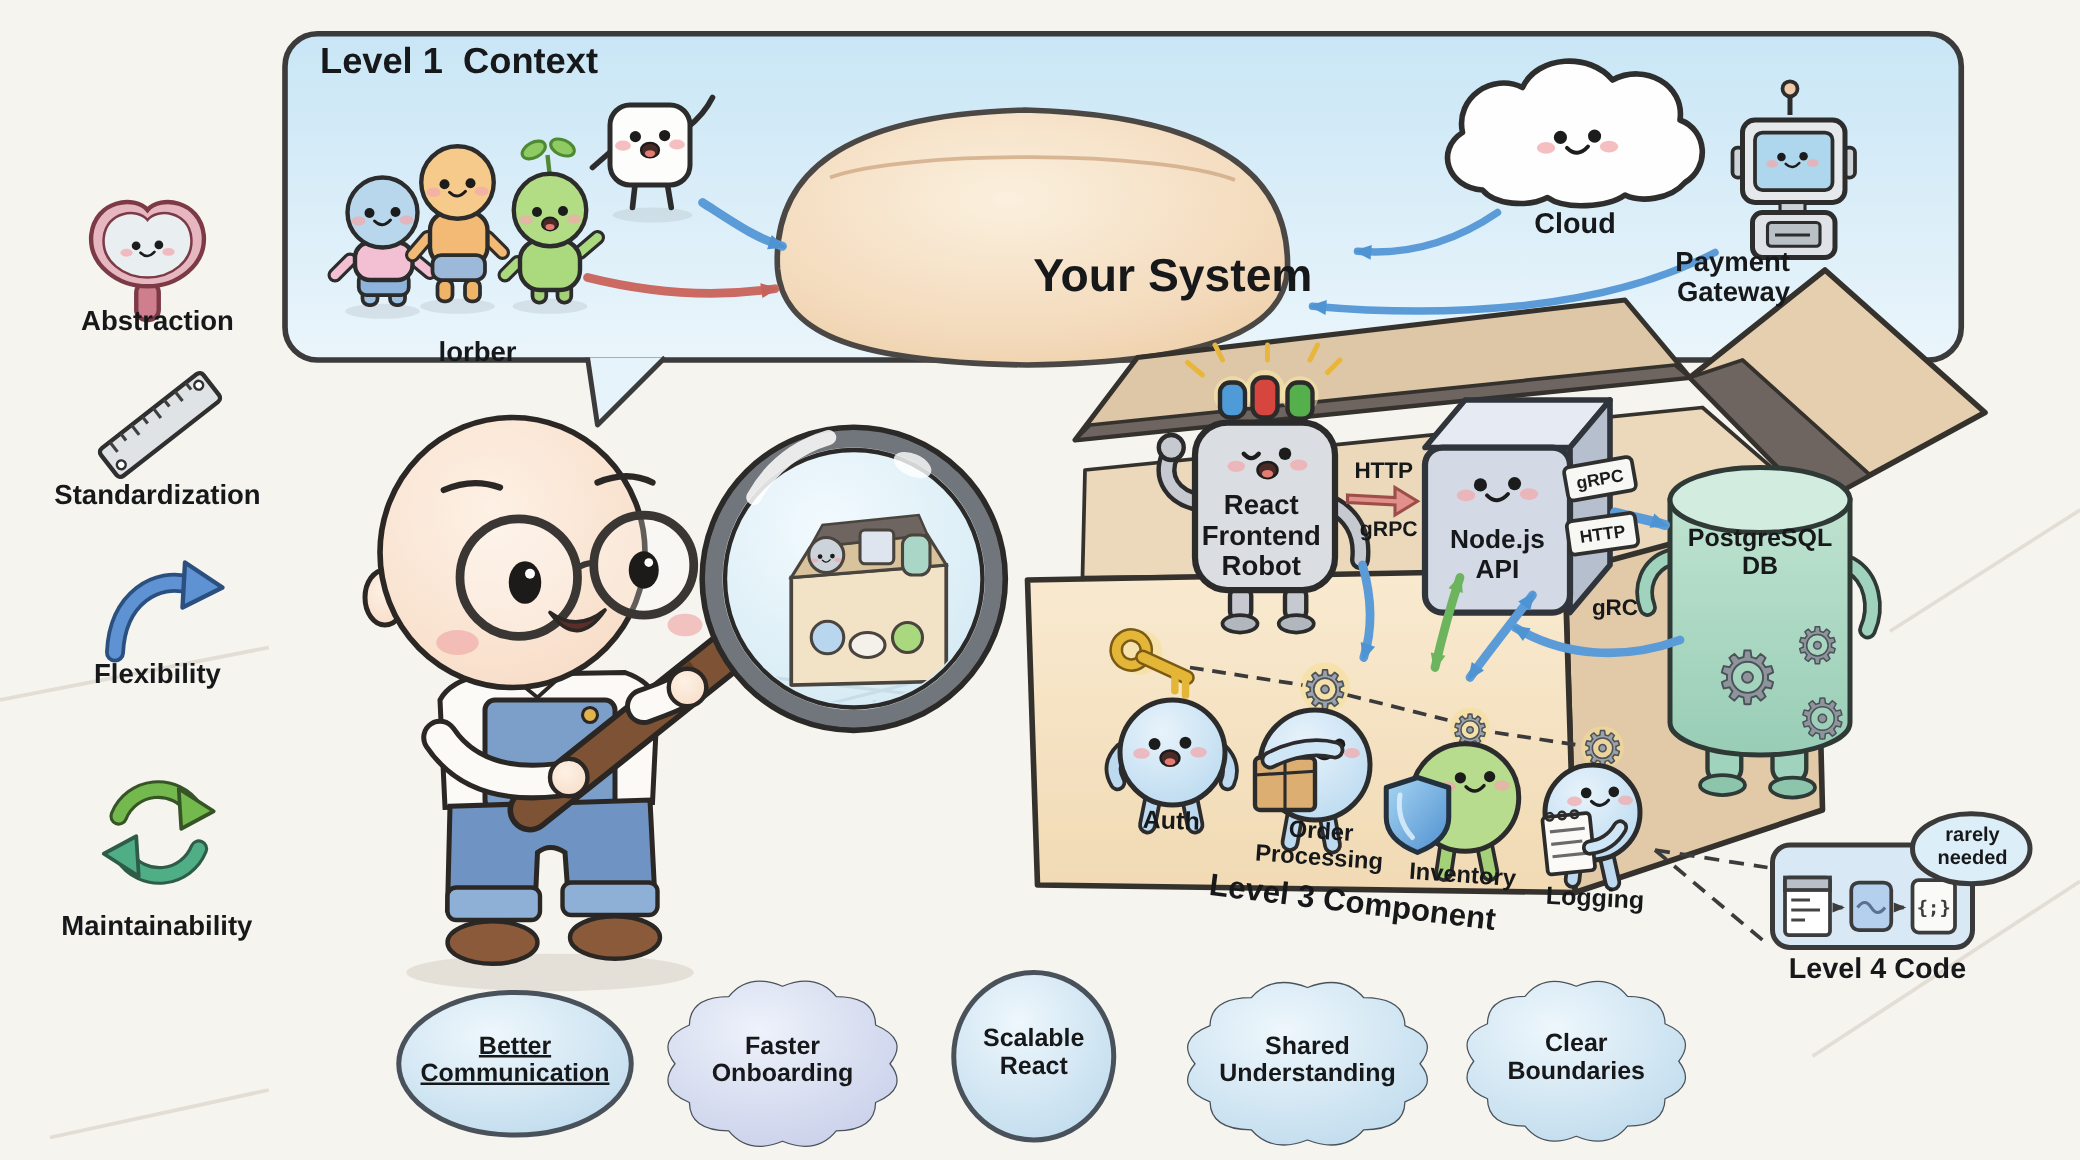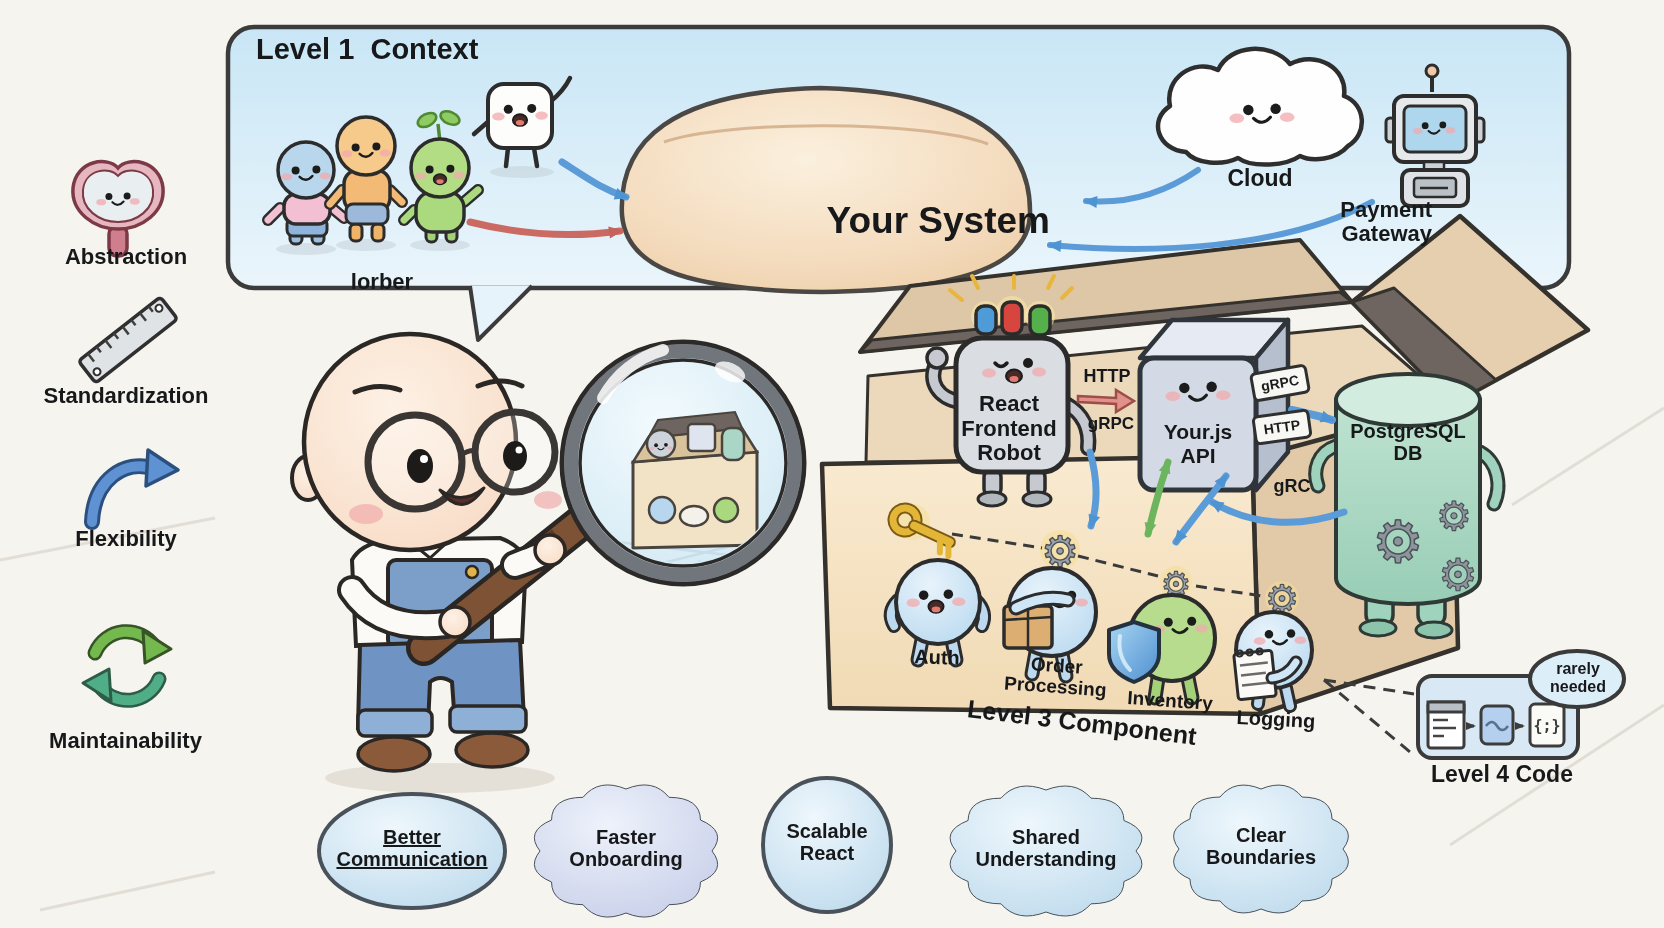--- a/index.html
+++ b/index.html
@@ -479,21 +479,21 @@
 <div class="lbl c" style="left:640px;top:200px;width:410px;font-size:37px;text-align:right;">Your System</div>
 <div class="lbl c" style="left:1208px;top:166px;width:104px;font-size:23px;">Cloud</div>
 <div class="lbl c" style="left:1304px;top:198px;width:128px;font-size:22px;line-height:1.1;text-align:right;">Payment
 Gateway</div>
 
 <div class="lbl c" style="left:952px;top:392px;width:114px;font-size:22px;">React
 Frontend
 Robot</div>
 <div class="lbl c" style="left:1076px;top:366px;width:62px;font-size:18px;">HTTP</div>
 <div class="lbl c" style="left:1080px;top:414px;width:62px;font-size:17px;">gRPC</div>
-<div class="lbl c" style="left:1142px;top:420px;width:112px;font-size:21px;">Your.js
+<div class="lbl c" style="left:1142px;top:420px;width:112px;font-size:21px;">Node.js
 API</div>
 <div class="badge" style="left:1251px;top:368px;width:52px;height:24px;line-height:24px;transform:rotate(-10deg);">gRPC</div>
 <div class="badge" style="left:1253px;top:412px;width:52px;height:24px;line-height:24px;transform:rotate(-8deg);">HTTP</div>
 <div class="lbl c" style="left:1262px;top:476px;width:60px;font-size:18px;">gRC</div>
 <div class="lbl c" style="left:1342px;top:420px;width:132px;font-size:20px;line-height:1.1;">PostgreSQL
 DB</div>
 
 <div class="lbl c" style="left:902px;top:646px;width:70px;font-size:20px;transform:rotate(2deg);">Auth</div>
 <div class="lbl c" style="left:998px;top:656px;width:116px;font-size:19px;line-height:1.1;transform:rotate(4deg);">Order
 Processing</div>

